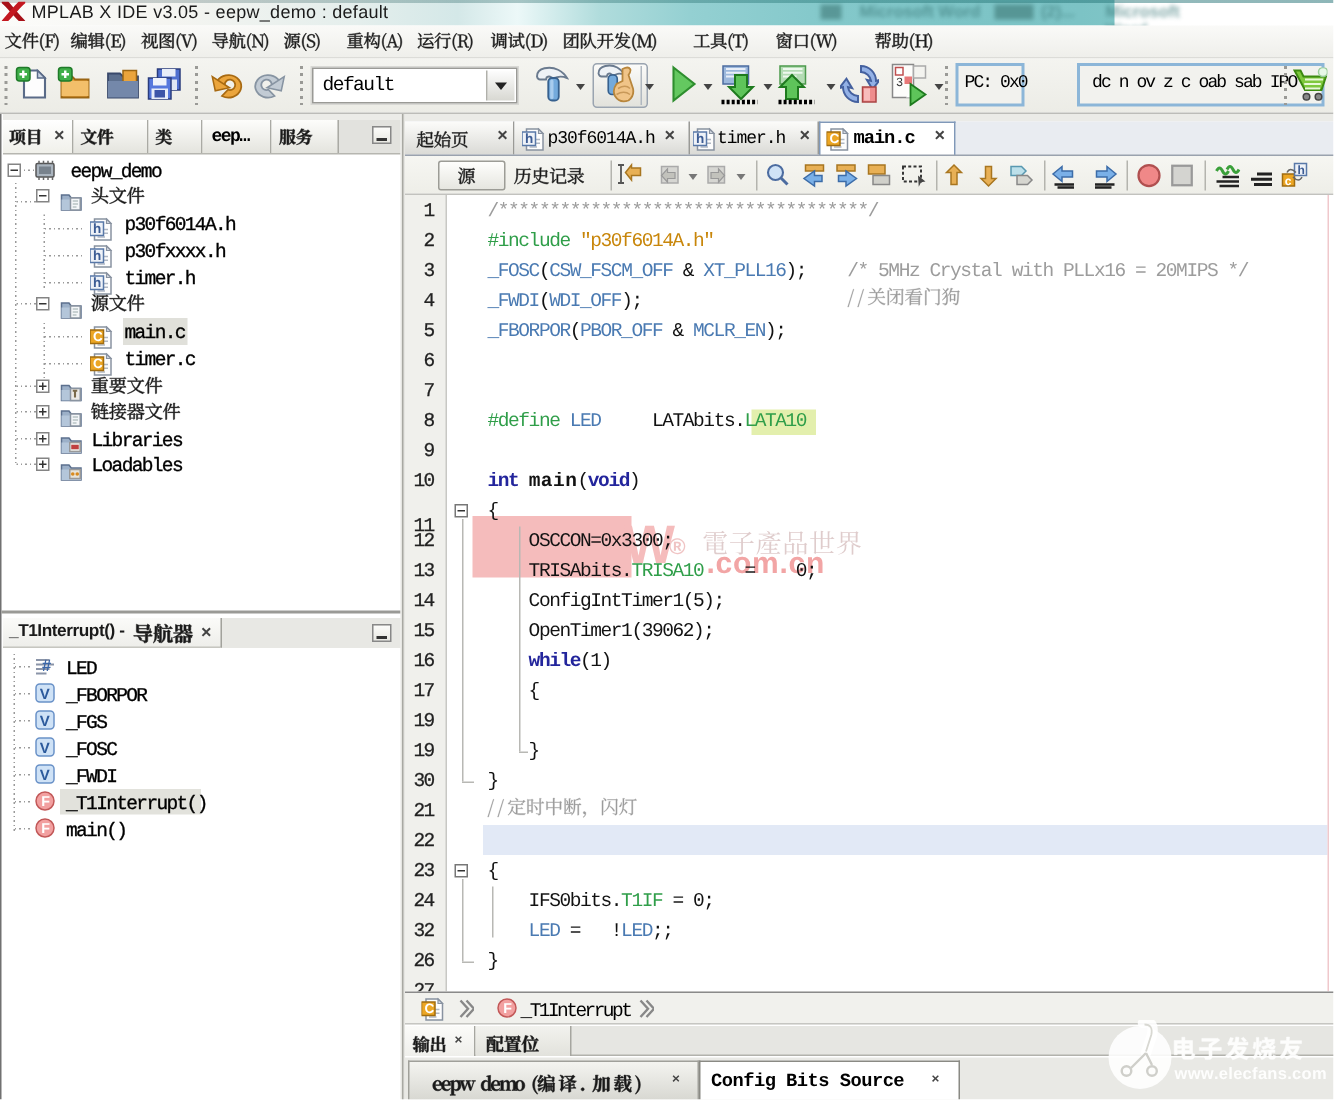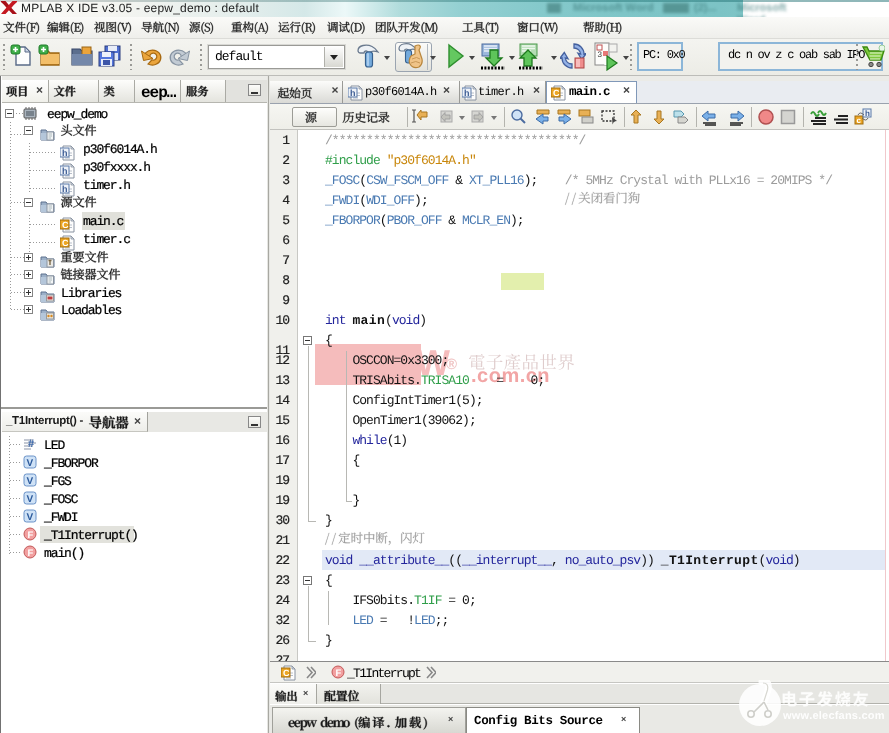--- a/index.html
+++ b/index.html
@@ -48,21 +48,21 @@
 .edtab.act{background:#fff;border:1px solid #8098b8;border-bottom:none;height:23px}
 .edtabline{left:3px;top:27px;width:619px;height:1px;background:#9aa2ae}
 #edtool{left:3px;top:28px;width:619px;height:26px;background:linear-gradient(#f6f6f2,#eeeee8);border-bottom:1px solid #c2c2be}
 .srcbtn{left:19px;top:3px;width:46px;height:20px;background:linear-gradient(#fefefc,#e6e6e0);border:1px solid #9c9c96;border-radius:2px}
 .etsep{width:1px;height:20px;top:3px;background:#b4b4ae}
 
 #codearea{left:3px;top:54px;width:619px;height:531px;background:#fff;overflow:hidden}
 #gutter{left:0;top:0;width:28px;height:531px;background:#f0f0ec;border-right:1px solid #c8c8c4}
 .ln{position:absolute;width:19px;text-align:right;font-family:"Liberation Mono",monospace;font-size:13px;letter-spacing:-1.1px;color:#222;line-height:20px;height:20px;-webkit-text-stroke:.18px}
 .cl{position:absolute;left:55px;font-family:"Liberation Mono",monospace;font-size:13px;letter-spacing:-.95px;color:#121212;line-height:20px;height:20px;white-space:pre}
-.k{color:#23259c;font-weight:normal}
+.k{color:#23259c;font-weight:bold}
 .b{font-weight:bold;letter-spacing:.35px}
 .id{color:#4a7ab2}
 .gn{color:#2f9e49}
 .cm{color:#9c9c9c}
 .st{color:#c8860a}
 .marginline{left:615px;top:0;width:1px;height:531px;background:#f0c8cc}
 .foldbox{position:absolute;left:33px;width:9px;height:9px;border:1px solid #777;background:#fff}
 .foldbox:after{content:"";position:absolute;left:1px;top:3px;width:5px;height:1px;background:#333}
 .guide{position:absolute;width:1px;background:#b8b8b4}
 .guideh{position:absolute;height:1px;background:#b8b8b4}
@@ -209,21 +209,21 @@
 </div>
 <div id="leftpanel" class="abs">
 <div class="abs" style="left:1px;top:0;width:266px;height:4px;background:#ececE8"></div>
 <div id="lptabs" class="abs">
 <div class="lptab abs act" style="left:0px;width:46.5px"></div>
 <div class="lptab abs" style="left:46.5px;width:50px"></div>
 <div class="lptab abs" style="left:96.5px;width:36px"></div>
 <div class="lptab abs" style="left:132.5px;width:46px"></div>
 <div class="lptab abs" style="left:178.5px;width:45px"></div>
 <span class="xclose abs" style="left:34px;top:5px">×</span>
-<span class="abs" style="left:139px;top:4px;font-family:'Liberation Mono',monospace;font-weight:bold;font-size:16px;letter-spacing:-1px">eep…</span>
+<span class="abs" style="left:139px;top:4px;font-family:'Liberation Mono',monospace;font-weight:bold;font-size:12px;letter-spacing:-1px">eep…</span>
 </div>
       <div class="lptabline abs"></div>
 <div class="minbox abs"></div>
 <div class="tdotv abs" style="left:9px;top:46px;height:188px"></div>
 <div class="tdot abs" style="left:10px;top:58px;width:14px"></div>
 <div class="tdot abs" style="left:10px;top:126px;width:14px"></div>
 <div class="tdot abs" style="left:10px;top:181px;width:14px"></div>
 <div class="tdot abs" style="left:10px;top:198px;width:14px"></div>
 <div class="tdot abs" style="left:10px;top:216px;width:14px"></div>
 <div class="tdot abs" style="left:10px;top:233px;width:14px"></div>
@@ -564,31 +564,31 @@
 <div class="guide" style="left:37.5px;top:455.54px;height:55.0px"></div>
 <div class="guideh" style="left:37.5px;top:510.54px;width:8px"></div>
 <div class="guide" style="left:75.5px;top:220.54px;height:150.00000000000003px"></div>
 <div class="guideh" style="left:75.5px;top:370.54px;width:6px"></div>
 <div class="guide" style="left:57.5px;top:460.54px;height:34.0px"></div>
 <div class="cl" style="top:0.54px"><span class="cm">/************************************/</span></div>
 <div class="cl" style="top:20.54px"><span class="gn">#include</span> <span class="st">"p30f6014A.h"</span></div>
 <div class="cl" style="top:40.54px"><span class="id">_FOSC</span>(<span class="id">CSW_FSCM_OFF</span> &amp; <span class="id">XT_PLL16</span>);    <span class="cm">/* 5MHz Crystal with PLLx16 = 20MIPS */</span></div>
 <div class="cl" style="top:60.54px"><span class="id">_FWDI</span>(<span class="id">WDI_OFF</span>);</div>
 <div class="cl" style="top:80.54px"><span class="id">_FBORPOR</span>(<span class="id">PBOR_OFF</span> &amp; <span class="id">MCLR_EN</span>);</div>
+<div class="cl" style="top:140.54px"><span class="gn">#define</span> <span class="id">LED</span>     LATAbits.<span class="gn">LATA10</span></div>
 <div class="cl" style="top:180.54px"><span class="k">int</span> <span class="b">main</span>(<span class="k">void</span>)</div>
 <div class="cl" style="top:200.54px">{</div>
 <div class="cl" style="top:220.54px">    OSCCON=0x3300;</div>
 <div class="cl" style="top:240.54px">    TRISAbits.<span class="gn">TRISA10</span>    =    0;</div>
 <div class="cl" style="top:260.54px">    ConfigIntTimer1(5);</div>
 <div class="cl" style="top:280.54px">    OpenTimer1(39062);</div>
 <div class="cl" style="top:300.54px">    <span class="k">while</span>(1)</div>
 <div class="cl" style="top:320.54px">    {</div>
 <div class="cl" style="top:360.54px">    }</div>
 <div class="cl" style="top:380.54px">}</div>
-<div class="cl" style="top:420.54px"><span class="k">void __attribute__</span>((<span class="k">__interrupt__</span>, <span class="k">no_auto_psv</span>)) <span class="b">_T1Interrupt</span>(<span class="k">void</span>)</div>
 <div class="cl" style="top:440.54px">{</div>
 <div class="cl" style="top:460.54px">    IFS0bits.<span class="gn">T1IF</span> = 0;</div>
 <div class="cl" style="top:480.54px">    <span class="id">LED</span> =   !<span class="id">LED</span>;;</div>
 <div class="cl" style="top:500.54px">}</div>
 </div>
 <div id="crumb" class="abs">
 <svg class="abs" style="left:11px;top:2.5px" width="15" height="16" viewBox="0 0 15 16">
           <path d="M3 1 h8 l3 3 v11 h-11 z" fill="#fdfdfd" stroke="#8892a0" stroke-width="1"></path>
           <path d="M11 1 l3 3 h-3 z" fill="#d4dae4" stroke="#8892a0" stroke-width="0.8"></path>
           <path d="M5 8 h7 M5 10.5 h7 M5 13 h5" stroke="#b0b8c4" stroke-width="0.9"></path>

